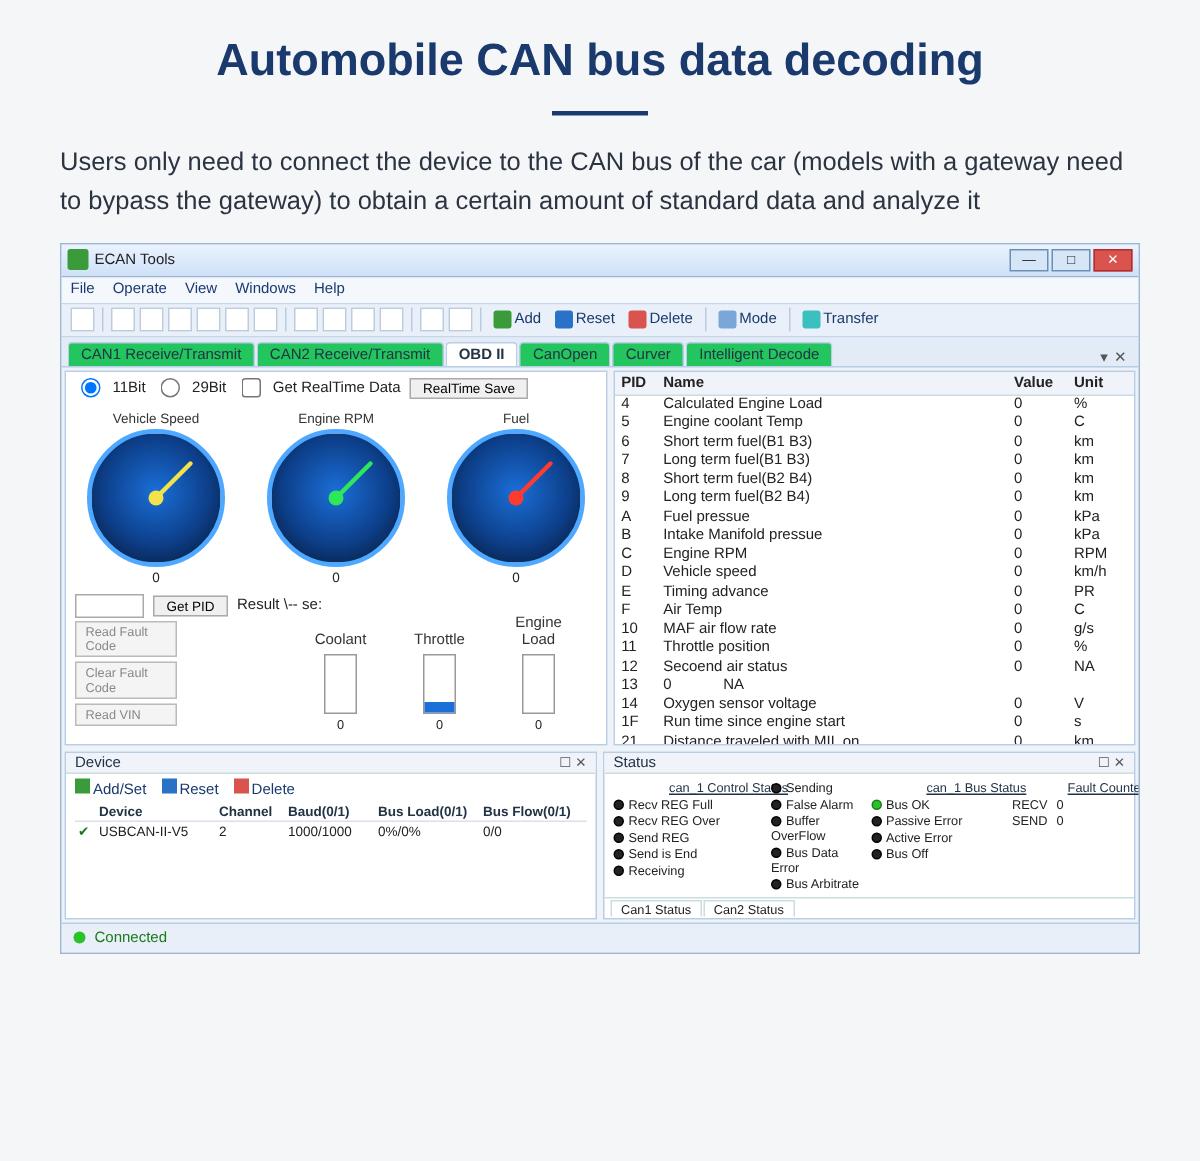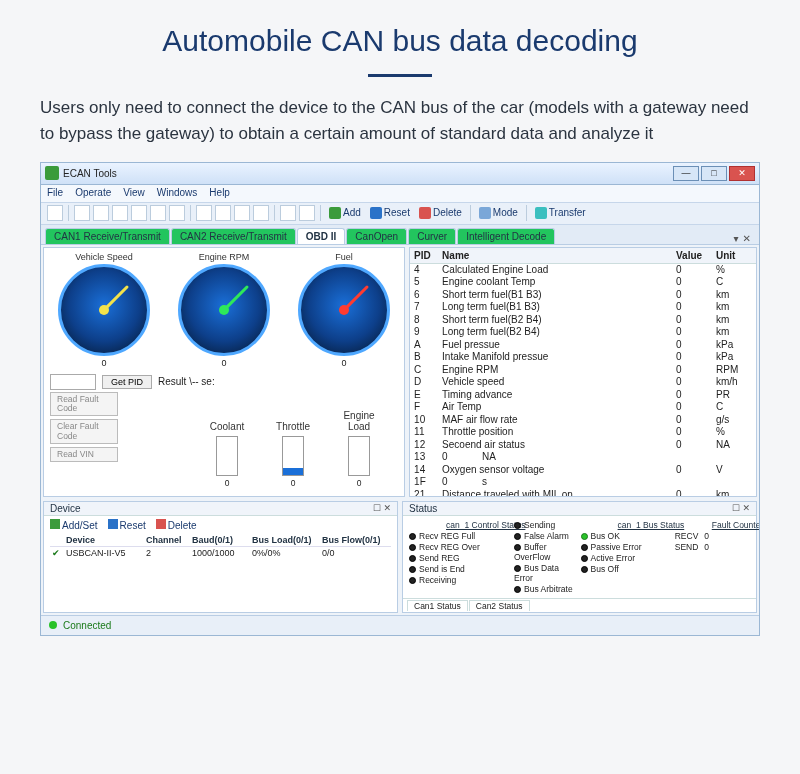--- a/index.html
+++ b/index.html
@@ -1,17 +1,17 @@
 <!DOCTYPE html>
 <html><head>
 <meta charset="utf-8">
 <style>
   * { box-sizing: border-box; margin: 0; padding: 0; }
   body { font-family: "Segoe UI", Arial, sans-serif; background: #f5f6f8; width: 800px; height: 774px; overflow: hidden; }
-  .hero-title { text-align: center; color: #1a3a6e; font-size: 30px; font-weight: 400; padding: 24px 0 8px; }
+  .hero-title { text-align: center; color: #1a3a6e; font-size: 30px; font-weight: 700; padding: 24px 0 8px; }
   .hero-underline { width: 64px; height: 3px; background: #1a3a6e; margin: 8px auto 18px; }
   .hero-desc { color: #2b3440; font-size: 17px; line-height: 1.55; padding: 0 40px 14px; }
   .screenshot { margin: 0 40px; width: 720px; height: 474px; background: #eef3f9; border: 1px solid #9bb7d4; position: relative; font-size: 10px; color: #222; overflow: hidden; }
   
   .titlebar { height: 22px; background: linear-gradient(#eaf3ff,#cfe1f7); border-bottom: 1px solid #9bb7d4; display: flex; align-items: center; padding: 0 4px; }
   .titlebar .icon { width: 14px; height: 14px; background: #3b9b3b; border-radius: 2px; margin-right: 4px; display:inline-block;}
   .winbtns { margin-left: auto; display: flex; gap: 2px; }
   .winbtn { width: 26px; height: 15px; border: 1px solid #6b8fb6; background: #d7e6f7; font-size: 9px; display:flex; align-items:center; justify-content:center; }
   .winbtn.close { background: #d9534f; color: #fff; border-color:#b03030;}
   .menubar { height: 18px; background: #f4f8fd; border-bottom: 1px solid #c6d6ea; padding: 2px 6px; display:flex; gap:12px; }
@@ -164,20 +164,29 @@
     <span class="close-x">
         <span>▾</span>
         <span>✕</span>
       </span>
   </div>
 
   <div class="content">
     <div class="upper">
 
       <div class="left-panel" style="position:relative;">
+        <div class="opt-row">
+          <input type="radio" checked="" style="">
+            <span>11Bit</span>
+          <input type="radio" style="">
+            <span>29Bit</span>
+          <input type="checkbox" style="">
+            <span>Get RealTime Data</span>
+          <button class="btn">RealTime Save</button>
+        </div>
         <div class="gauges" id="gauges">
             <div class="gauge-block">
       <div class="gauge-title">Vehicle Speed</div>
       <div class="gauge y">
                 <div class="needle"></div>
               </div>
       <div class="gauge-val">0</div>
     </div>
             <div class="gauge-block">
       <div class="gauge-title">Engine RPM</div>
@@ -333,20 +342,21 @@
       <span class="c4">NA</span>
     </div>
             <div class="row">
       <span class="c1">14</span>
       <span class="c2">Oxygen sensor voltage</span>
       <span class="c3">0</span>
       <span class="c4">V</span>
     </div>
             <div class="row">
       <span class="c1">1F</span>
+      <span class="c2">Run time since engine start</span>
       <span class="c3">0</span>
       <span class="c4">s</span>
     </div>
             <div class="row">
       <span class="c1">21</span>
       <span class="c2">Distance traveled with MIL on</span>
       <span class="c3">0</span>
       <span class="c4">km</span>
     </div>
             <div class="row">

